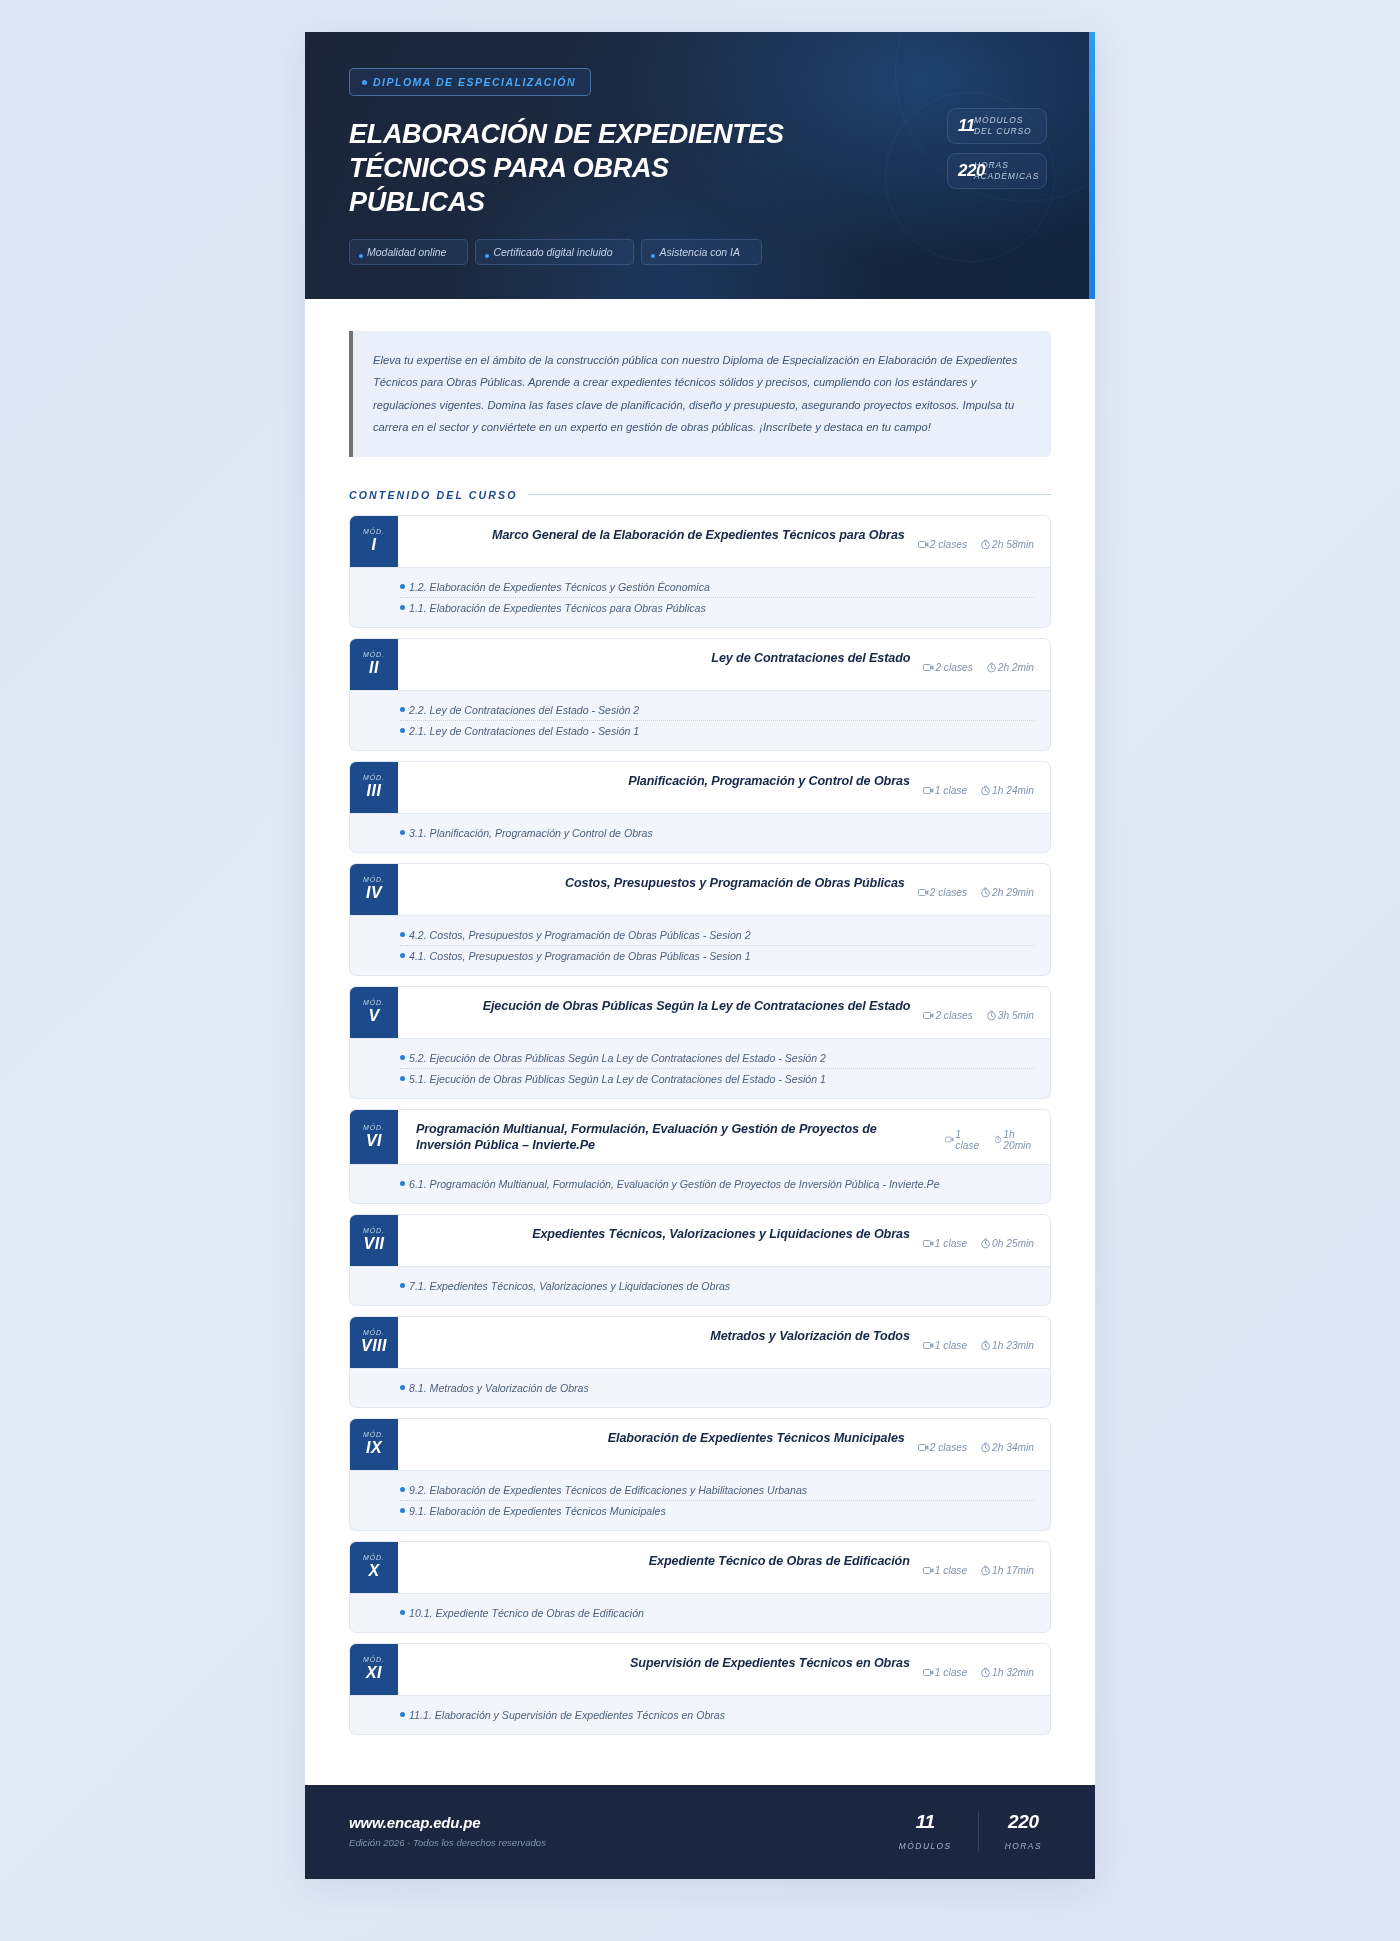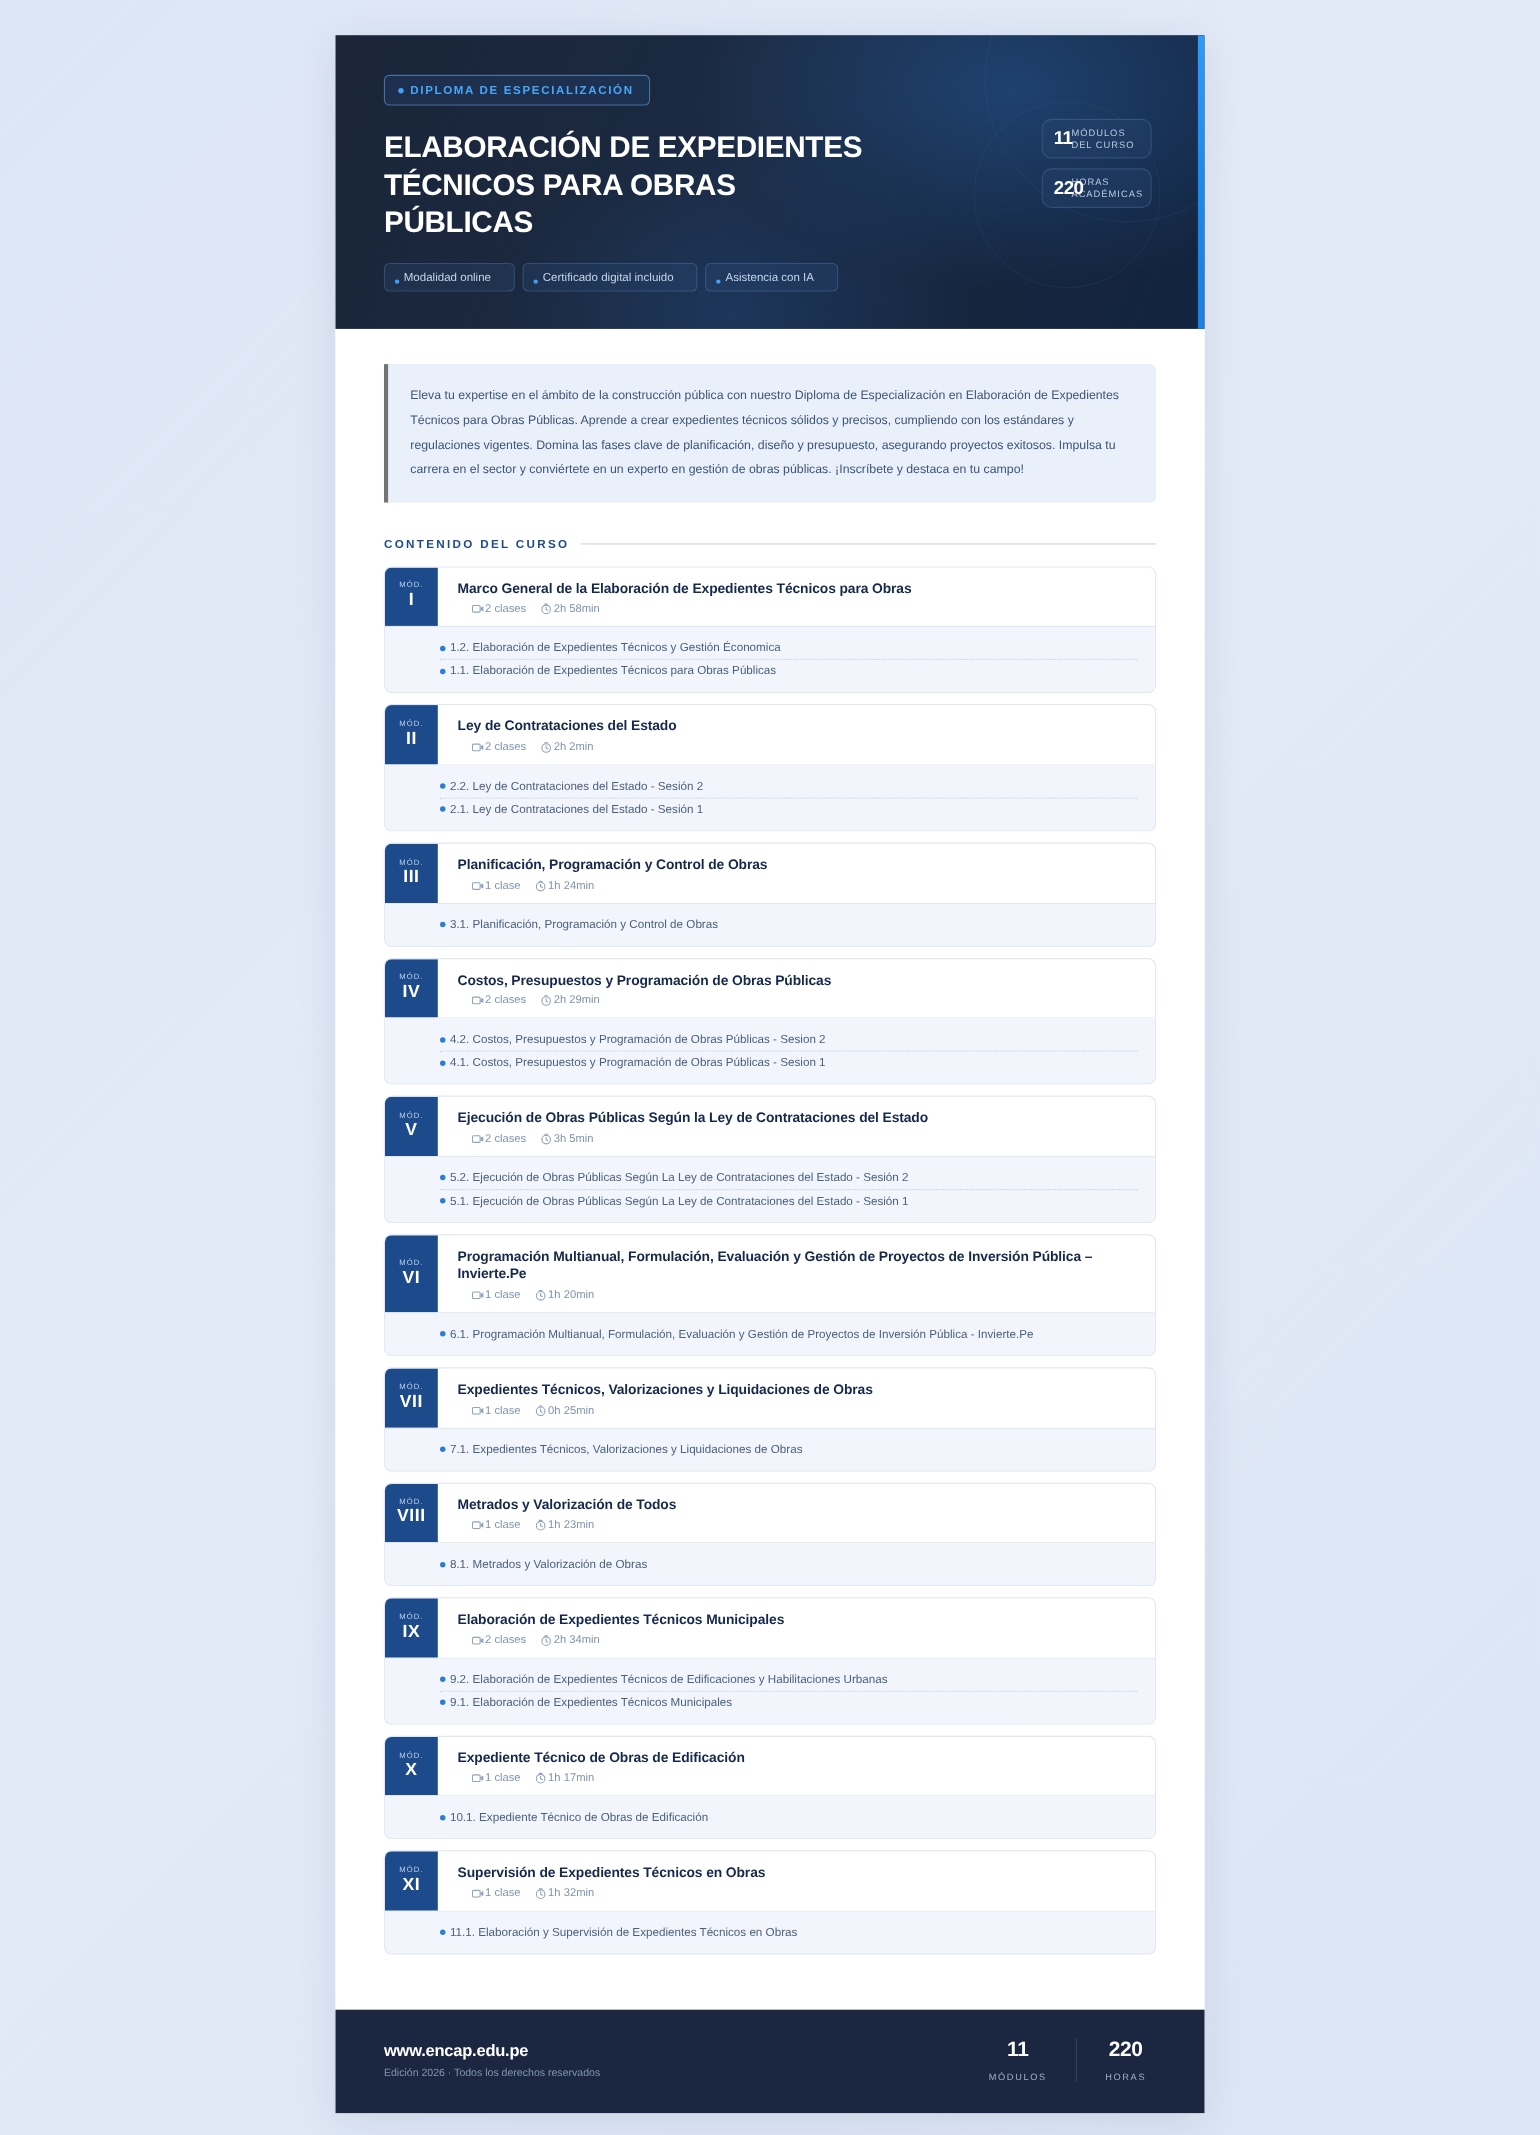--- a/index.html
+++ b/index.html
@@ -9,20 +9,21 @@
     height: 1941px;
     background: linear-gradient(135deg, #dde6f5 0%, #e3eaf7 45%, #dbe5f4 100%);
     font-family: "Liberation Sans", sans-serif;
     overflow: hidden;
   }
 
   .page {
     position: relative;
     width: 1372px;
     height: 1941px;
+    font-style: italic;
   }
 
   .card {
     position: absolute;
     left: 305px;
     top: 32px;
     width: 790px;
     background: #ffffff;
     box-shadow: 0 8px 36px rgba(25,45,85,0.10);
   }
@@ -214,21 +215,21 @@
   .mod-badge-num {
     font-size: 16px;
     font-weight: bold;
     letter-spacing: 0.5px;
     line-height: 1;
   }
   .mod-main {
     flex: 1;
     padding: 11px 16px 10px 18px;
     display: flex;
-    flex-direction: column;
+    flex-direction: row;
     justify-content: flex-end;
   }
   .mod-title {
     color: #16294a;
     font-size: 12.6px;
     font-weight: bold;
     line-height: 1.32;
     letter-spacing: -0.1px;
   }
   .mod-meta {

